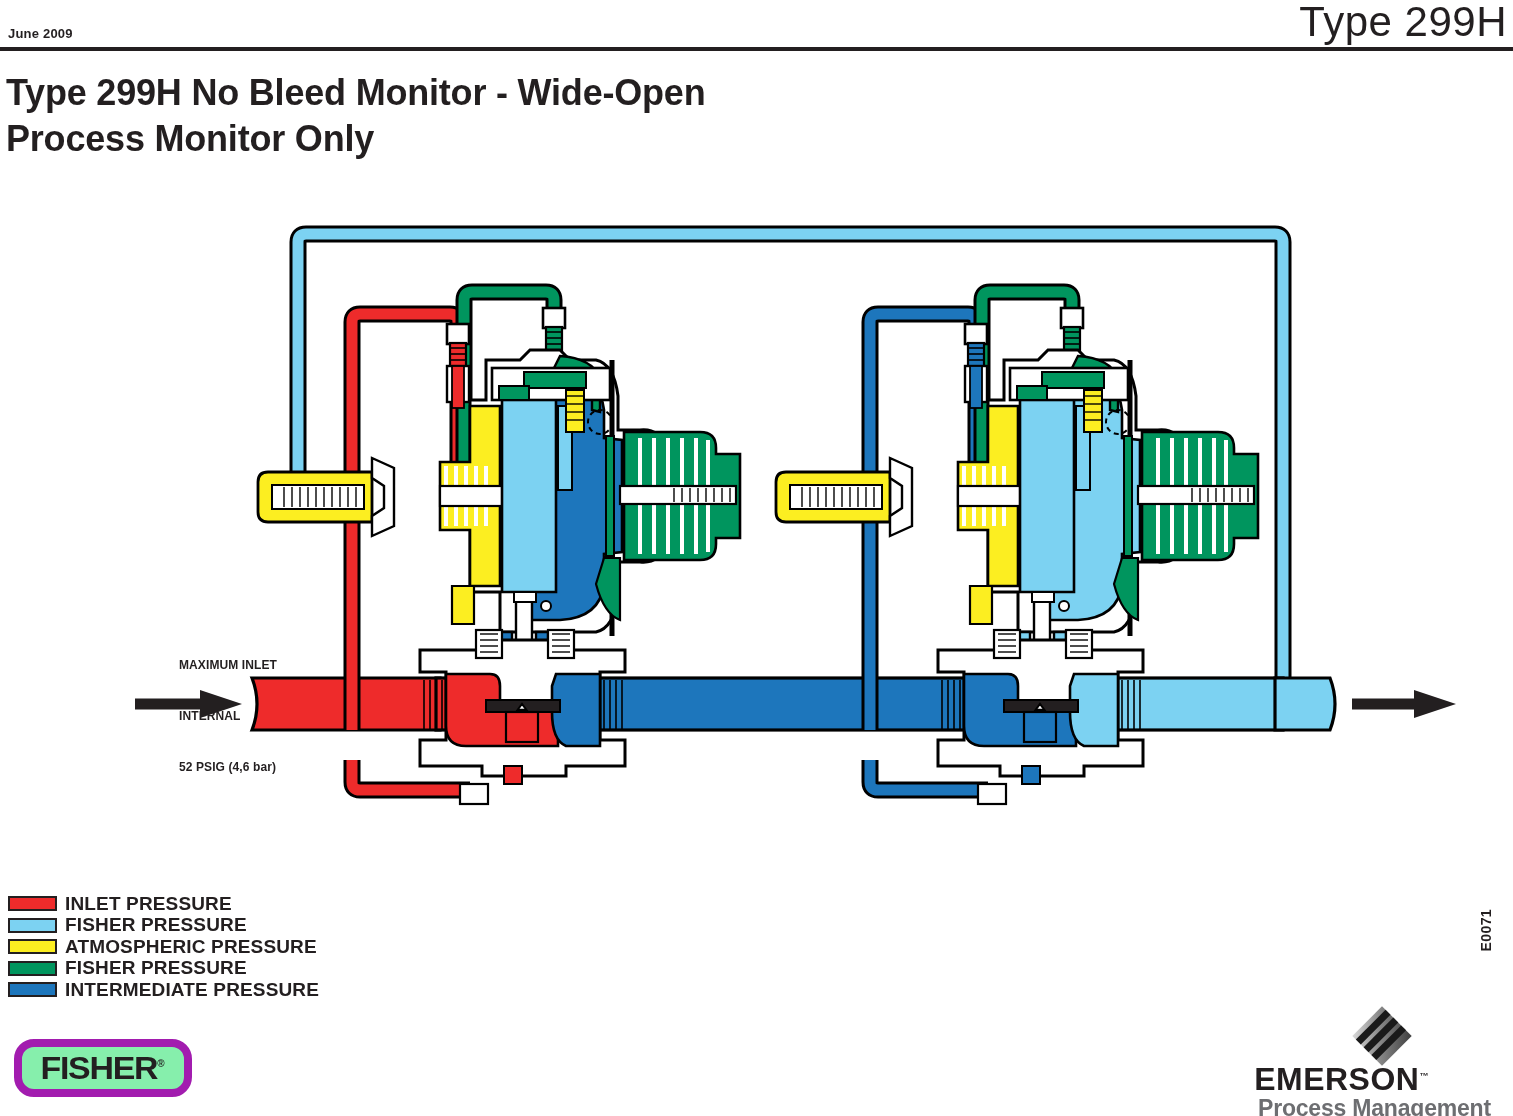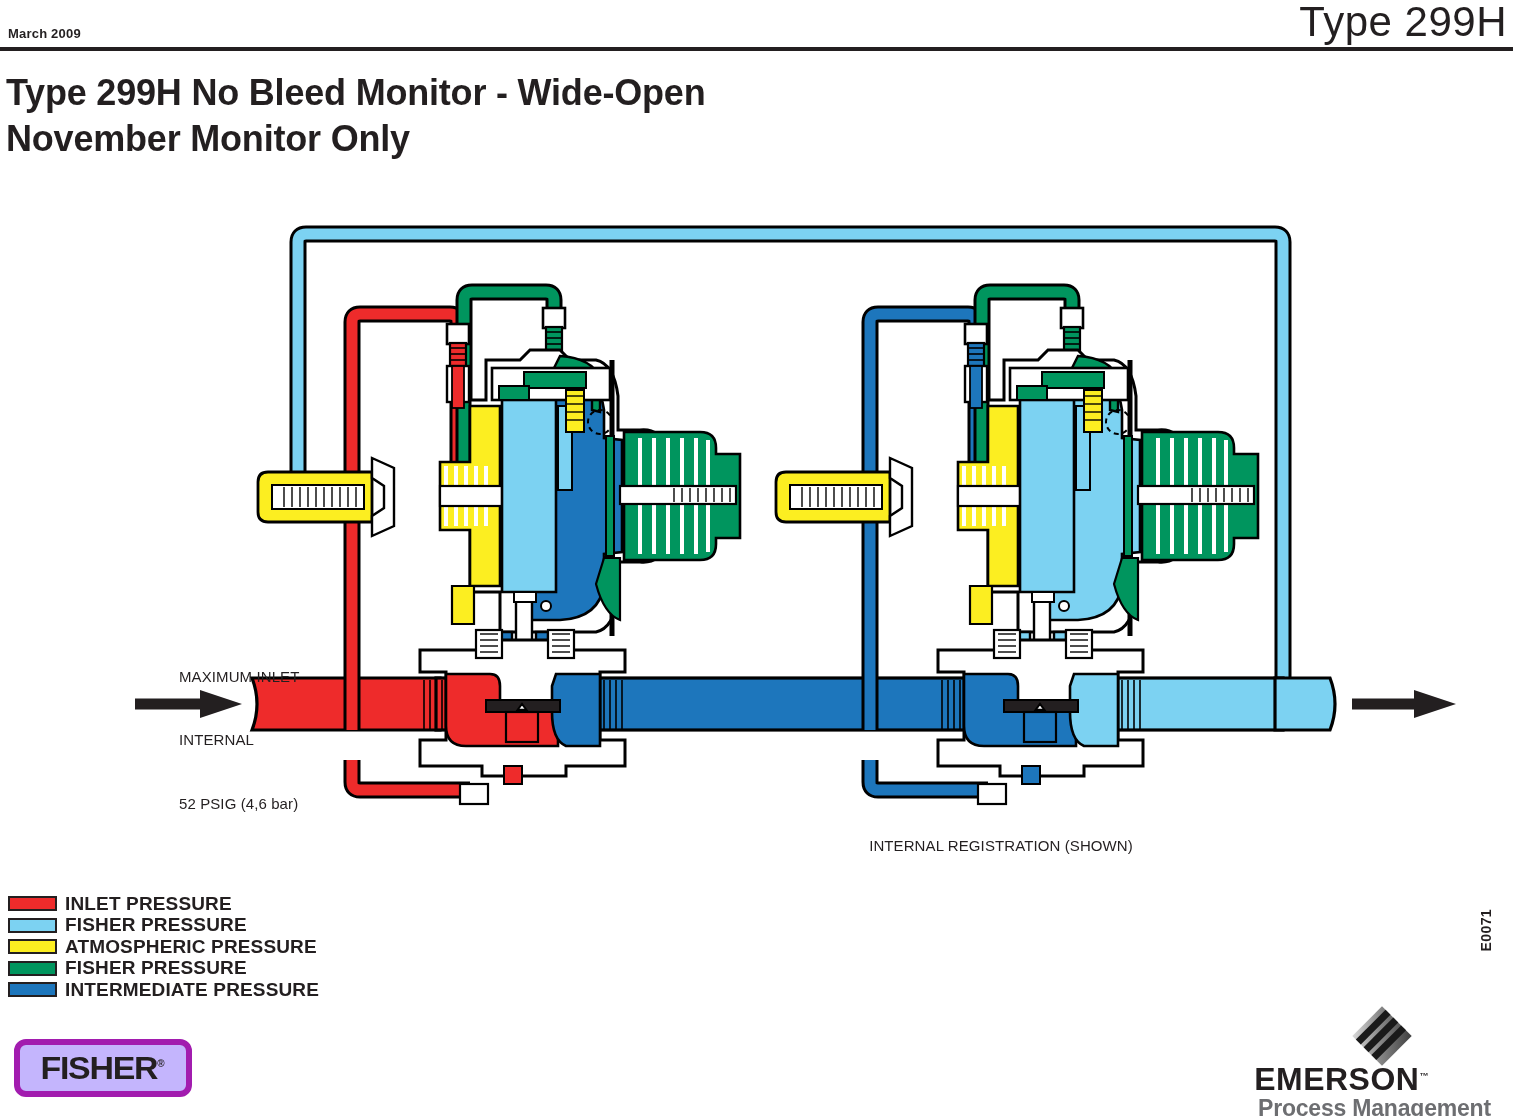--- a/index.html
+++ b/index.html
@@ -28,39 +28,39 @@
     letter-spacing:-0.2px;
   }
   #page-title div{white-space:nowrap;}
   
   #figure{
     position:absolute;left:0;top:200px;width:1513px;height:680px;
   }
   #figure svg{display:block;}
   
   .callout{
-    position:absolute;font-size:15px;font-weight:normal;line-height:1.42;
+    position:absolute;font-size:12px;font-weight:bold;line-height:1.42;
     letter-spacing:.1px;white-space:pre;
   }
   #callout-max-inlet{left:179px;top:623px;}
   #callout-registration{left:731px;top:835px;text-align:center;width:540px;white-space:normal;}
   #callout-registration div{white-space:nowrap;}
   
   #legend{position:absolute;left:8px;top:893px;}
   .legend-row{display:flex;align-items:center;height:21.5px;}
   .legend-swatch{
     width:49px;height:15px;border:2.2px solid #231f20;box-sizing:border-box;
     margin-right:8px;flex:0 0 auto;
   }
   .legend-label{font-size:19px;font-weight:bold;letter-spacing:.15px;}
   
   #fisher-logo{
     position:absolute;left:14px;top:1039px;width:178px;height:58px;
-    border:6px solid #a21caf;border-radius:12px;box-sizing:border-box;
-    display:flex;align-items:center;justify-content:center;background:#c4b5fd;
+    border:8px solid #a21caf;border-radius:20px;box-sizing:border-box;
+    display:flex;align-items:center;justify-content:center;background:#86efac;
   }
   #fisher-wordmark{
     font-size:32px;font-weight:bold;letter-spacing:-1.2px;
     font-family:"Liberation Sans", sans-serif;position:relative;
     transform:scaleX(1.06);
   }
   #fisher-reg{
     font-size:10px;vertical-align:super;font-weight:bold;letter-spacing:0;
     transform:scaleX(.94);display:inline-block;
   }
@@ -82,27 +82,27 @@
   #figure-id{
     position:absolute;left:1478px;top:909px;
     font-size:14px;font-weight:bold;letter-spacing:.4px;
     writing-mode:vertical-rl;transform:rotate(180deg);
     transform-origin:center;
   }
 </style>
 </head>
 <body>
 
-<div id="doc-date">March 2009</div>
+<div id="doc-date">June 2009</div>
 <div id="doc-type">Type 299H</div>
 <div id="header-rule"></div>
 
 <div id="page-title">
   <div>Type 299H No Bleed Monitor - Wide-Open</div>
-  <div>November Monitor Only</div>
+  <div>Process Monitor Only</div>
 </div>
 
 <div id="figure">
 <svg width="1513" height="680" viewBox="0 0 1513 680" xmlns="http://www.w3.org/2000/svg">
   <defs>
 
     <g id="reg-assembly"></g>
   </defs>
 
   <g>
@@ -502,21 +502,20 @@
 </svg>
 </div>
 
 <div id="callout-max-inlet" class="callout">
   <div>MAXIMUM INLET</div>
   <div>INTERNAL</div>
   <div>52 PSIG (4,6 bar)</div>
 </div>
 
 <div id="callout-registration" class="callout">
-  <div>INTERNAL REGISTRATION (SHOWN)</div>
 </div>
 
 <div id="legend">
   <div class="legend-row">
     <span class="legend-swatch" style="background-color: rgb(238, 43, 43);"></span>
     <span class="legend-label">INLET PRESSURE</span>
   </div>
   <div class="legend-row">
     <span class="legend-swatch" style="background-color: rgb(124, 210, 242);"></span>
     <span class="legend-label">FISHER PRESSURE</span>

